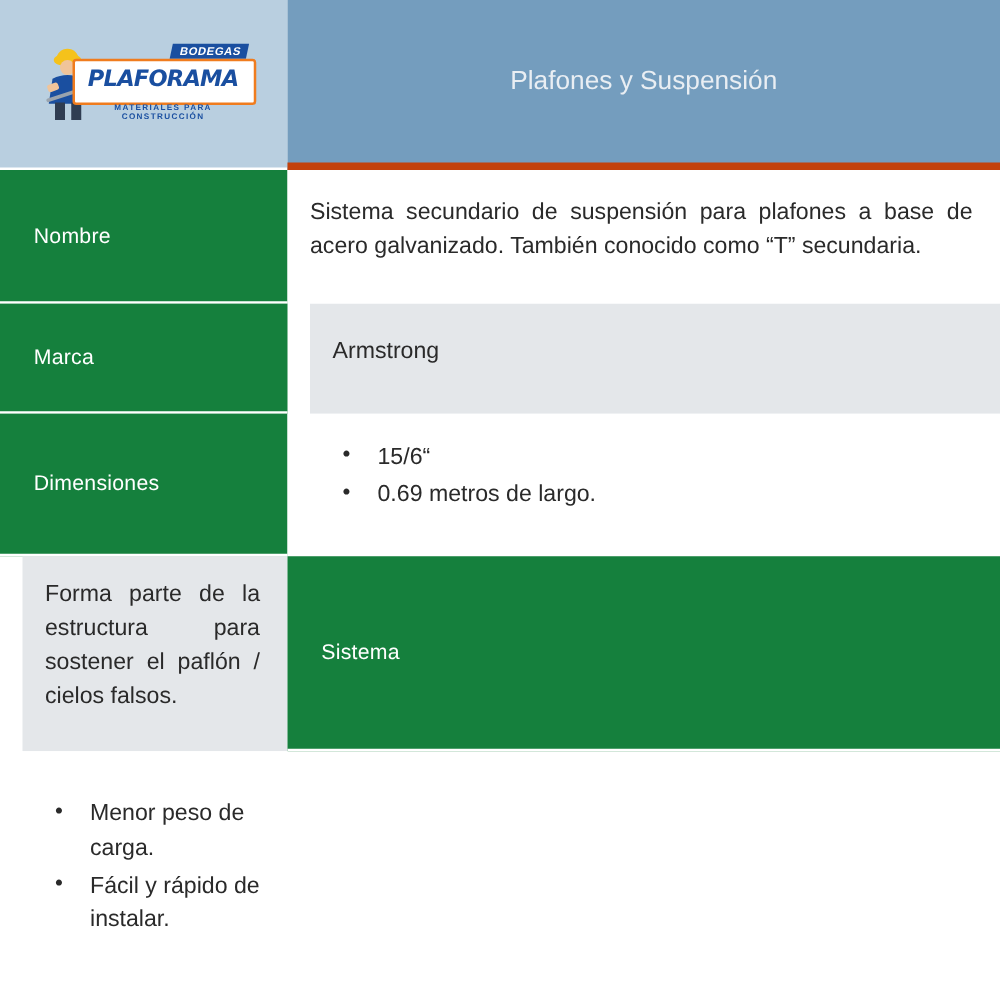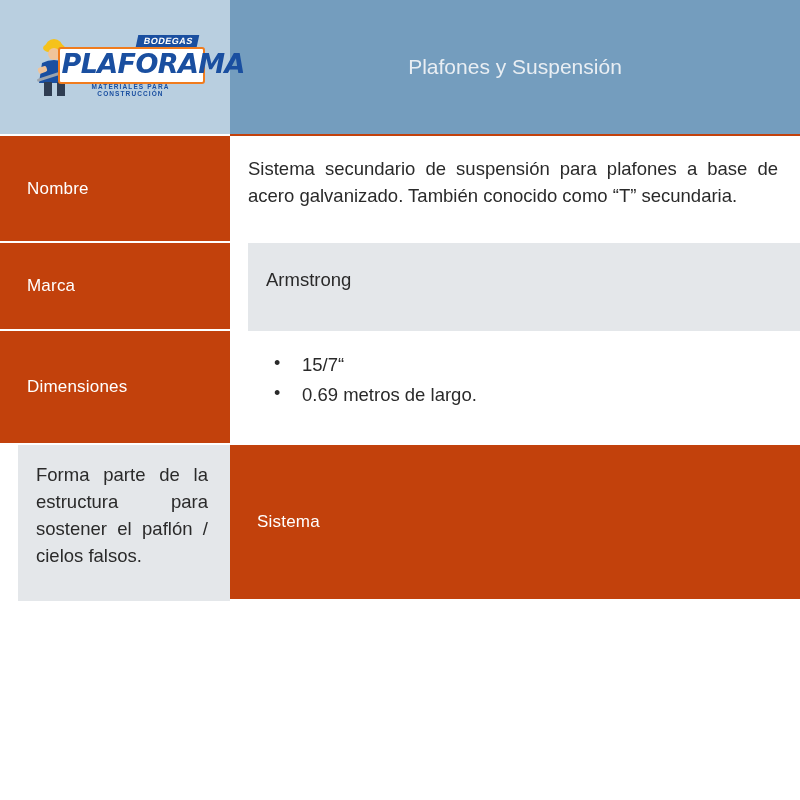--- a/index.html
+++ b/index.html
@@ -18,21 +18,21 @@
     overflow: hidden;
   }
   .grid {
     display: grid;
     grid-template-columns: 230px 570px;
     grid-template-rows: 136px 107px 88px 114px 156px 199px;
     width: 800px;
     height: 800px;
   }
   .label-cell {
-    background: #c2410c;
+    background: #15803d;
     color: #ffffff;
     display: flex;
     align-items: center;
     padding-left: 27px;
     font-size: 17px;
     letter-spacing: .2px;
     box-sizing: border-box;
     border-bottom: 2px solid #ffffff;
   }
   .logo-cell {
@@ -44,21 +44,21 @@
     box-sizing: border-box;
   }
   .title-cell {
     background: #749dbe;
     color: #e9eef3;
     display: flex;
     align-items: center;
     justify-content: center;
     font-size: 21px;
     box-sizing: border-box;
-    border-bottom: 2px solid #c2410c;
+    border-bottom: 6px solid #c2410c;
   }
   .content-cell {
     background: #ffffff;
     box-sizing: border-box;
     padding: 0 22px 14px 18px;
     display: flex;
     flex-direction: column;
     justify-content: center;
     color: #2a2a2a;
     font-size: 18.5px;
@@ -120,21 +120,21 @@
   }
   .logo .word {
     position: absolute;
     left: 34px;
     top: 18px;
     width: 138px;
     text-align: center;
     font-family: "DejaVu Sans", sans-serif;
     font-weight: bold;
     font-style: italic;
-    font-size: 27px;
+    font-size: 18px;
     line-height: 29px;
     color: #1a4fa0;
     letter-spacing: -.6px;
   }
   .logo .tag {
     position: absolute;
     left: 34px;
     top: 52px;
     width: 138px;
     text-align: center;
@@ -184,25 +184,31 @@
     </div>
 
     <div class="label-cell">Marca</div>
     <div class="content-cell alt">
       <p style="margin:0;">Armstrong</p>
     </div>
 
     <div class="label-cell">Dimensiones</div>
     <div class="content-cell">
       <ul class="bullets">
-        <li>15/7“</li>
+        <li>15/6“</li>
         <li>0.69 metros de largo.</li>
       </ul>
     </div>
 
     <div class="content-cell alt just">
       <p>Forma parte de la estructura para sostener el paflón / cielos falsos.</p>
     </div>
 
     <div class="label-cell">Sistema</div>
+    <div class="content-cell">
+      <ul class="bullets">
+        <li>Menor peso de carga.</li>
+        <li>Fácil y rápido de instalar.</li>
+      </ul>
+    </div>
 
   </div>
 </div>
 
 </body></html>

